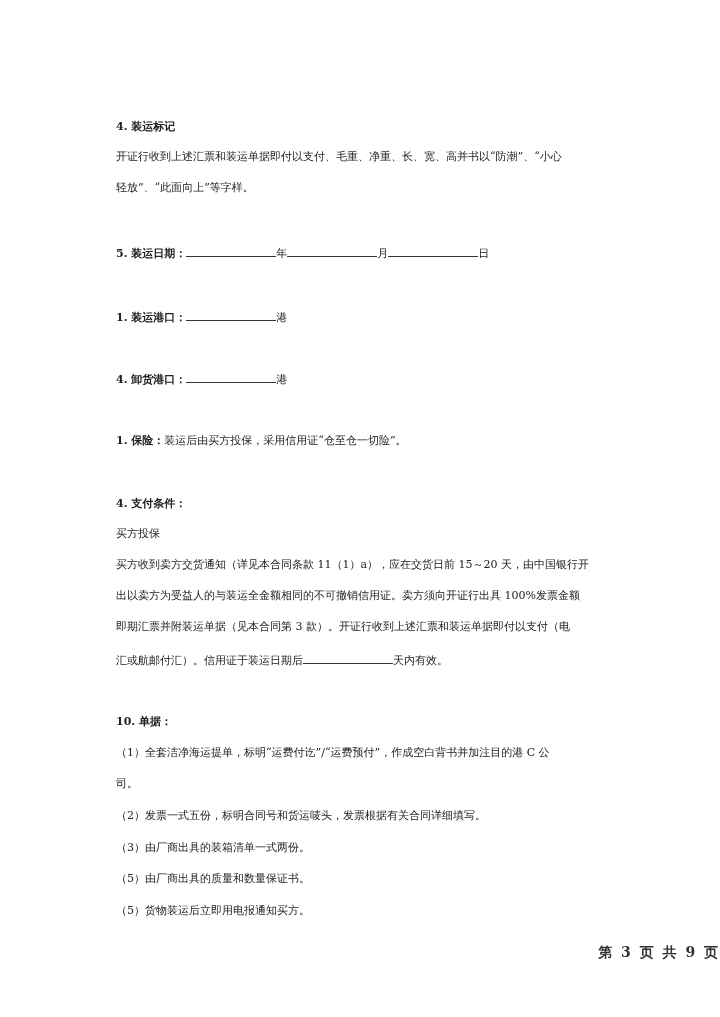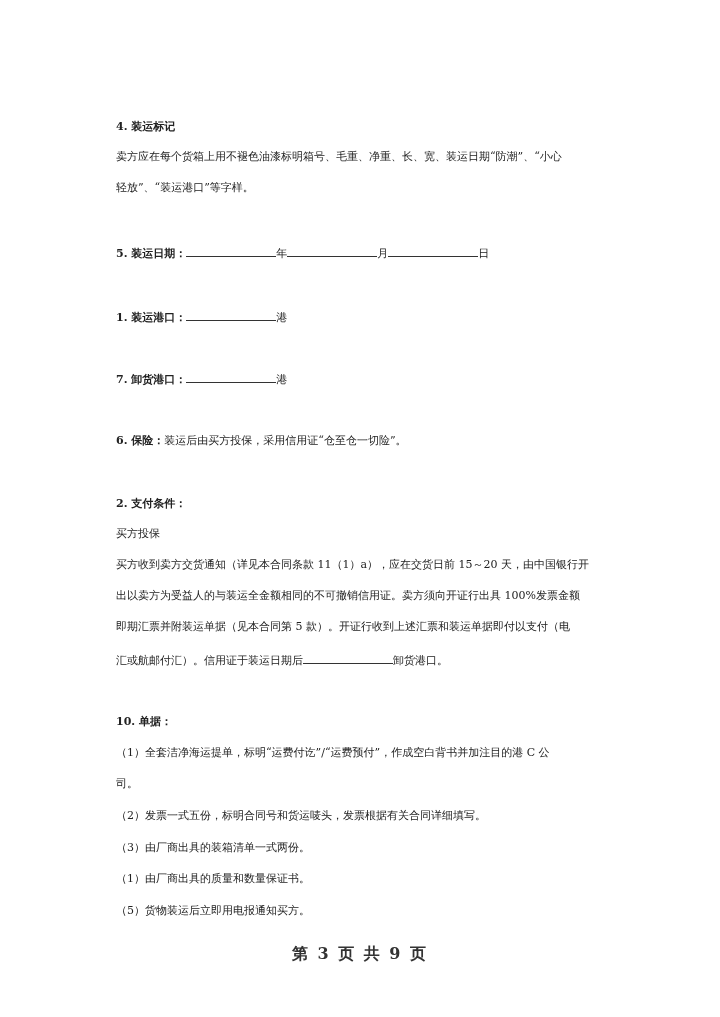--- a/index.html
+++ b/index.html
@@ -2,58 +2,58 @@
 <html><head>
 <meta charset="utf-8">
 <style>
   html, body { margin:0; padding:0; background:#ffffff; }
   body { width:720px; height:1017px; position:relative; overflow:hidden;
          font-family:"DejaVu Serif", "Liberation Serif", serif; color:#222; }
   .line { position:absolute; left:116px; font-size:11px; line-height:16px; white-space:nowrap; }
   .b { font-weight:bold; }
   .blank { display:inline-block; border-bottom:1px solid #333; height:12px; vertical-align:baseline; }
   .w90 { width:90px; }
-  .footer { position:absolute; top:944px; left:0; width:720px; text-align:center; font-size:16px; font-weight:bold; color:#333; letter-spacing:2px; }
+  .footer { position:absolute; top:944px; left:0; width:720px; text-align:right; font-size:14px; font-weight:bold; color:#333; letter-spacing:2px; }
 </style>
 </head>
 <body>
 
 <div>
 
   <div class="line b" style="top:119px">4. 装运标记</div>
-  <div class="line" style="top:149px">卖方应在每个货箱上用不褪色油漆标明箱号、毛重、净重、长、宽、装运日期“防潮”、“小心</div>
-  <div class="line" style="top:180px">轻放”、“装运港口”等字样。</div>
+  <div class="line" style="top:149px">开证行收到上述汇票和装运单据即付以支付、毛重、净重、长、宽、高并书以“防潮”、“小心</div>
+  <div class="line" style="top:180px">轻放”、“此面向上”等字样。</div>
 
   <div class="line" style="top:244px">
     <span class="b">5. 装运日期：</span><span class="blank w90"></span><span>年</span><span class="blank w90"></span><span>月</span><span class="blank w90"></span><span>日</span>
   </div>
 
   <div class="line" style="top:308px">
     <span class="b">1. 装运港口：</span><span class="blank w90"></span><span>港</span>
   </div>
 
   <div class="line" style="top:370px">
-    <span class="b">7. 卸货港口：</span><span class="blank w90"></span><span>港</span>
+    <span class="b">4. 卸货港口：</span><span class="blank w90"></span><span>港</span>
   </div>
 
   <div class="line" style="top:433px">
-    <span class="b">6. 保险：</span><span>装运后由买方投保，采用信用证“仓至仓一切险”。</span>
+    <span class="b">1. 保险：</span><span>装运后由买方投保，采用信用证“仓至仓一切险”。</span>
   </div>
 
-  <div class="line b" style="top:496px">2. 支付条件：</div>
+  <div class="line b" style="top:496px">4. 支付条件：</div>
   <div class="line" style="top:526px">买方投保</div>
   <div class="line" style="top:557px">买方收到卖方交货通知（详见本合同条款 11（1）a），应在交货日前 15～20 天，由中国银行开</div>
   <div class="line" style="top:588px">出以卖方为受益人的与装运全金额相同的不可撤销信用证。卖方须向开证行出具 100%发票金额</div>
-  <div class="line" style="top:619px">即期汇票并附装运单据（见本合同第 5 款）。开证行收到上述汇票和装运单据即付以支付（电</div>
+  <div class="line" style="top:619px">即期汇票并附装运单据（见本合同第 3 款）。开证行收到上述汇票和装运单据即付以支付（电</div>
   <div class="line" style="top:651px">
-    <span>汇或航邮付汇）。信用证于装运日期后</span><span class="blank w90"></span><span>卸货港口。</span>
+    <span>汇或航邮付汇）。信用证于装运日期后</span><span class="blank w90"></span><span>天内有效。</span>
   </div>
 
   <div class="line b" style="top:714px">10. 单据：</div>
   <div class="line" style="top:745px">（1）全套洁净海运提单，标明“运费付讫”/“运费预付”，作成空白背书并加注目的港 C 公</div>
   <div class="line" style="top:776px">司。</div>
   <div class="line" style="top:808px">（2）发票一式五份，标明合同号和货运唛头，发票根据有关合同详细填写。</div>
   <div class="line" style="top:840px">（3）由厂商出具的装箱清单一式两份。</div>
-  <div class="line" style="top:871px">（1）由厂商出具的质量和数量保证书。</div>
+  <div class="line" style="top:871px">（5）由厂商出具的质量和数量保证书。</div>
   <div class="line" style="top:903px">（5）货物装运后立即用电报通知买方。</div>
 
   <div class="footer">第 3 页 共 9 页</div>
 </div>
 
 </body></html>

